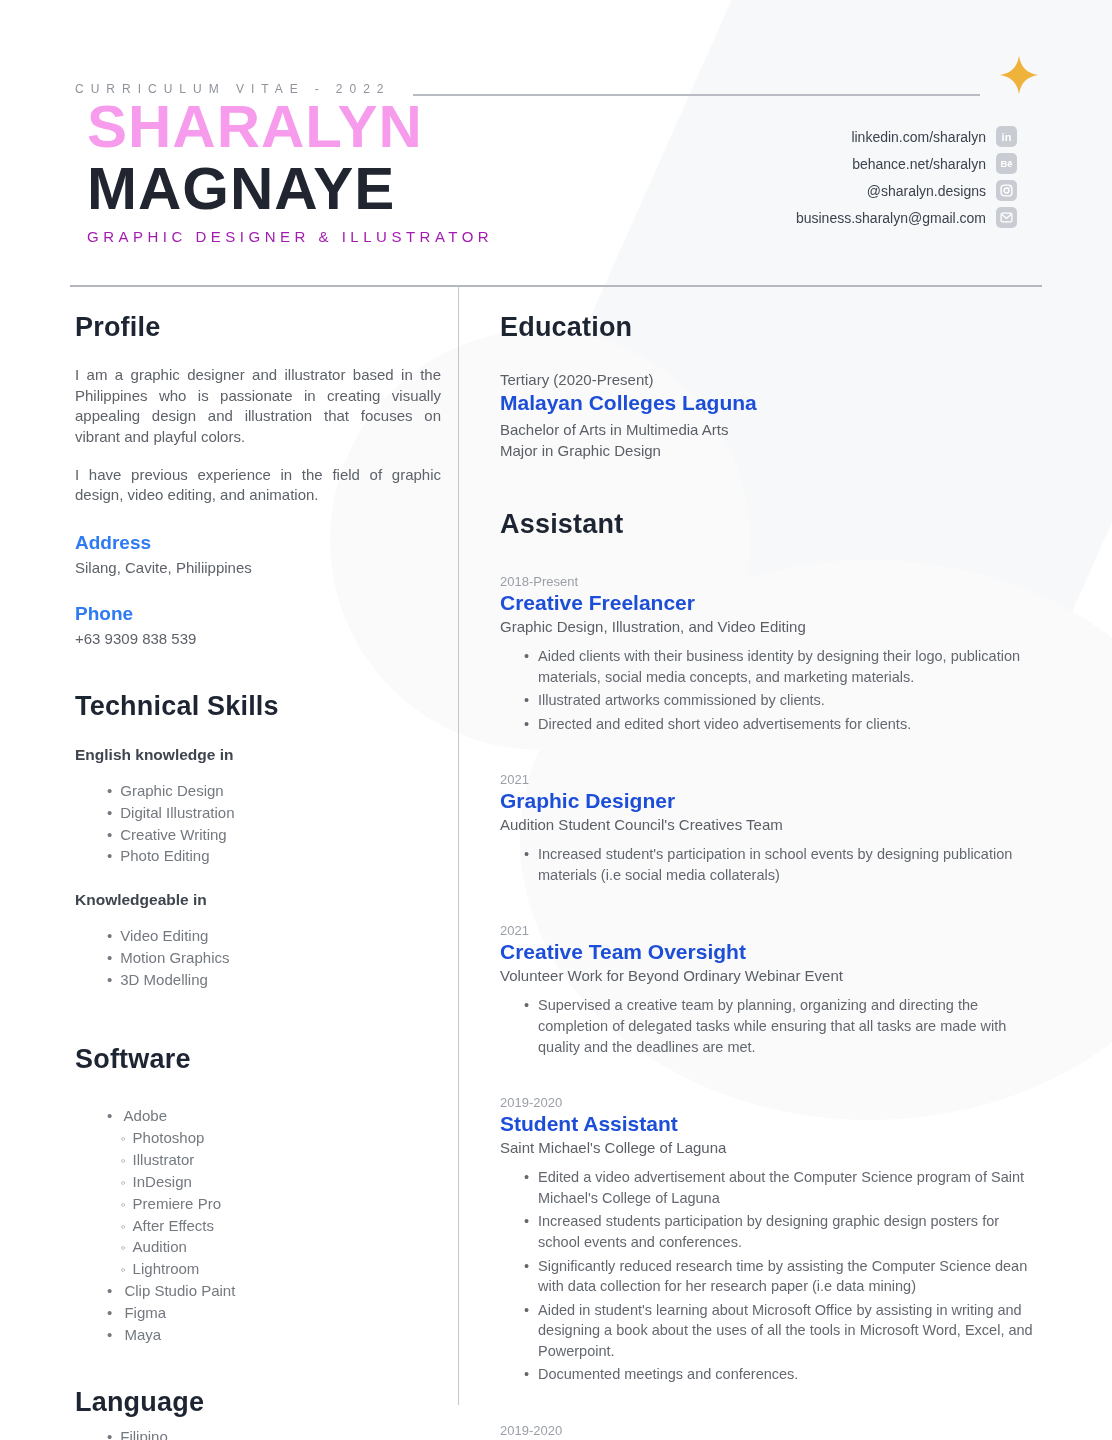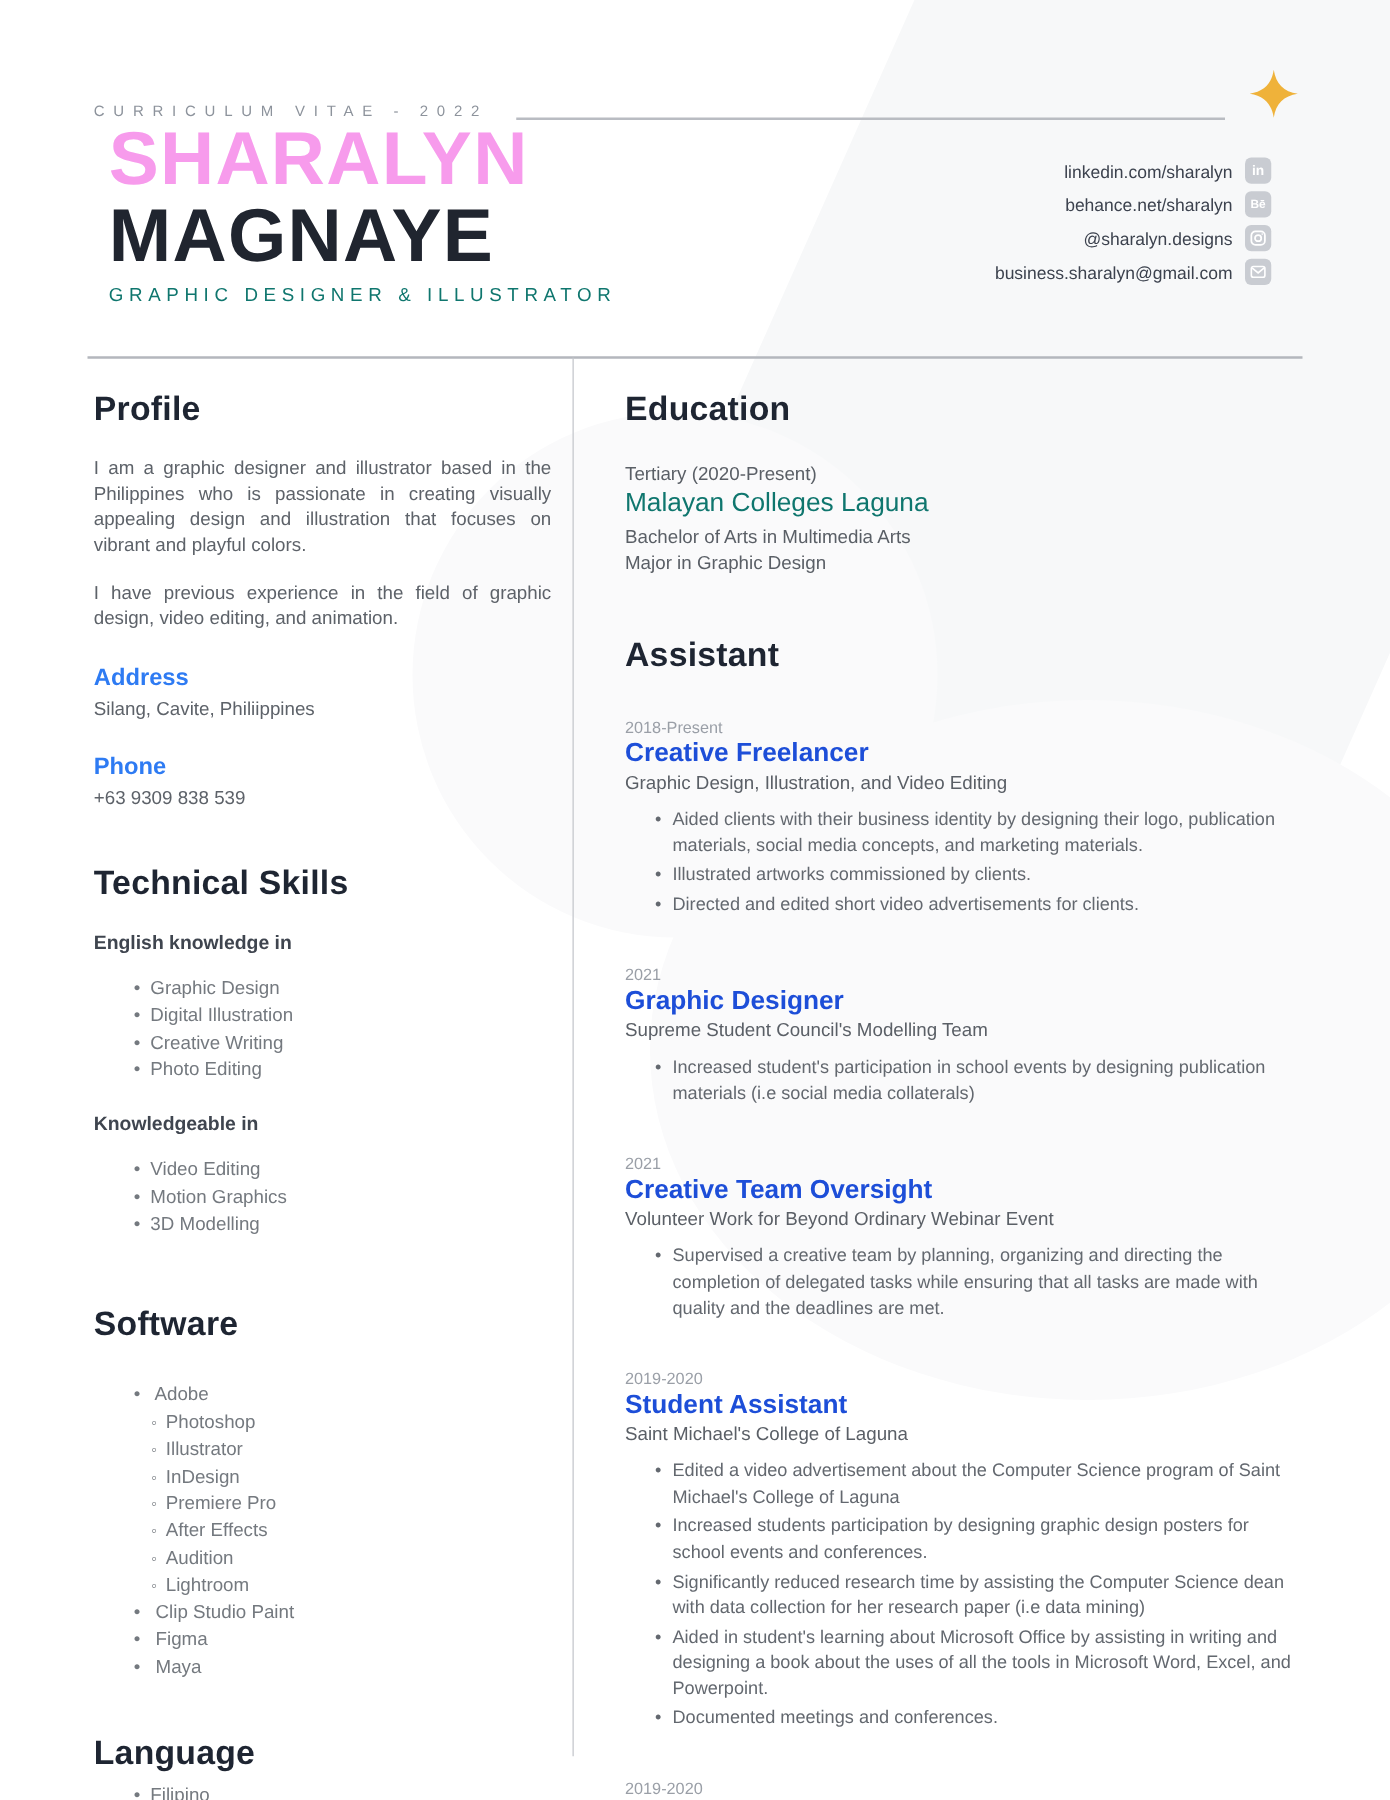--- a/index.html
+++ b/index.html
@@ -36,21 +36,21 @@
   .name-block { position: absolute; left: 87px; top: 96px; }
   .first-name {
     font-size: 60px; font-weight: 800; letter-spacing: 1px; line-height: 1.02;
     color: #f79bec;
   }
   .last-name {
     font-size: 60px; font-weight: 800; letter-spacing: 1px; line-height: 1.05;
     color: #20252f;
   }
   .job-subtitle {
-    margin-top: 8px; font-size: 15px; letter-spacing: 4.5px; color: #0f766e; font-weight: 500;
+    margin-top: 8px; font-size: 15px; letter-spacing: 4.5px; color: #a21caf; font-weight: 500;
   }
 
   
   .contacts { position: absolute; right: 95px; top: 126px; display: flex; flex-direction: column; gap: 6px; }
   .contact-row { display: flex; align-items: center; justify-content: flex-end; gap: 10px; }
   .contact-label { font-size: 14px; color: #3c424e; }
   .contact-icon {
     width: 21px; height: 21px; border-radius: 5px; background: #c9ccd2;
     display: flex; align-items: center; justify-content: center;
     color: #ffffff; font-size: 11px; font-weight: 700; flex: 0 0 auto;
@@ -91,21 +91,21 @@
   ul.sub-list { list-style: none; margin-left: 14px; }
   ul.sub-list li { font-size: 15px; color: #74797f; line-height: 1.45; }
   ul.sub-list li::before { content: "◦"; margin-right: 7px; font-size: 13px; }
 
   .language-heading { margin-top: 42px; }
   ul.language-list { margin-top: 8px; }
 
   
   .edu-heading { margin-bottom: 28px; }
   .edu-period { font-size: 15px; color: #5a5f66; }
-  .edu-school { font-size: 21px; font-weight: 400; color: #0f766e; margin: 3px 0 4px; }
+  .edu-school { font-size: 21px; font-weight: 700; color: #1d4ed8; margin: 3px 0 4px; }
   .edu-line { font-size: 15px; color: #5a5f66; line-height: 1.4; }
 
   .exp-heading { margin-top: 48px; margin-bottom: 34px; }
   .exp-entry { margin-bottom: 38px; }
   .exp-period { font-size: 13px; color: #9a9fa7; }
   .exp-title { font-size: 21px; font-weight: 700; color: #1d4ed8; margin: 2px 0 3px; }
   .exp-subtitle { font-size: 15px; color: #5a5f66; margin-bottom: 11px; }
   ul.exp-bullets { list-style: none; margin-left: 24px; }
   ul.exp-bullets li {
     font-size: 14.5px; color: #63686f; line-height: 1.42; margin-bottom: 3px;
@@ -277,21 +277,21 @@
           <ul class="exp-bullets">
 
           <li>Aided clients with their business identity by designing their logo, publication materials, social media concepts, and marketing materials.</li>
             <li>Illustrated artworks commissioned by clients.</li>
             <li>Directed and edited short video advertisements for clients.</li>
           </ul>
         </div>
         <div class="exp-entry">
           <div class="exp-period">2021</div>
           <div class="exp-title">Graphic Designer</div>
-          <div class="exp-subtitle">Supreme Student Council's Modelling Team</div>
+          <div class="exp-subtitle">Audition Student Council's Creatives Team</div>
           <ul class="exp-bullets">
 
           <li>Increased student's participation in school events by designing publication materials (i.e social media collaterals)</li>
           </ul>
         </div>
         <div class="exp-entry">
           <div class="exp-period">2021</div>
           <div class="exp-title">Creative Team Oversight</div>
           <div class="exp-subtitle">Volunteer Work for Beyond Ordinary Webinar Event</div>
           <ul class="exp-bullets">

